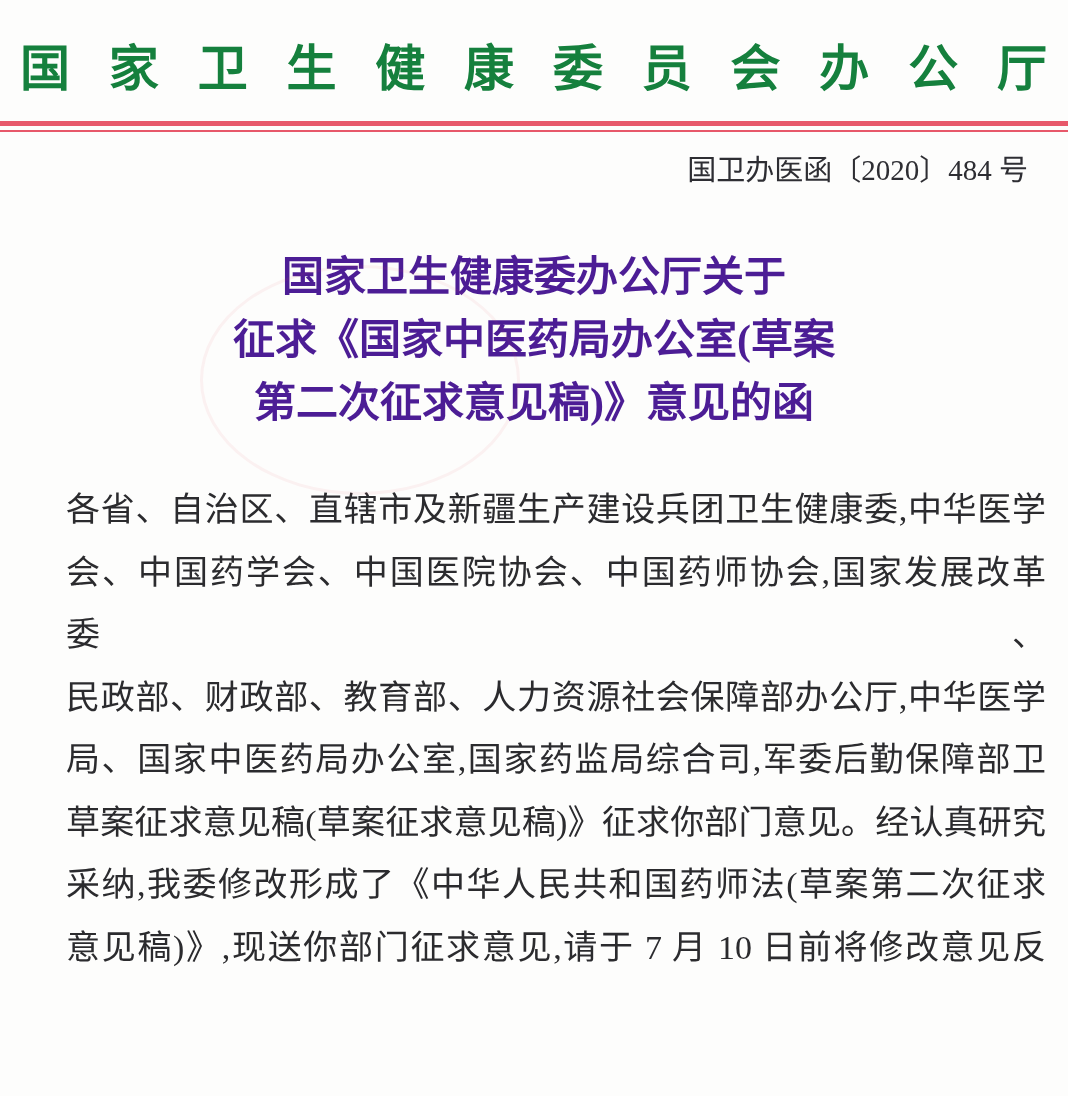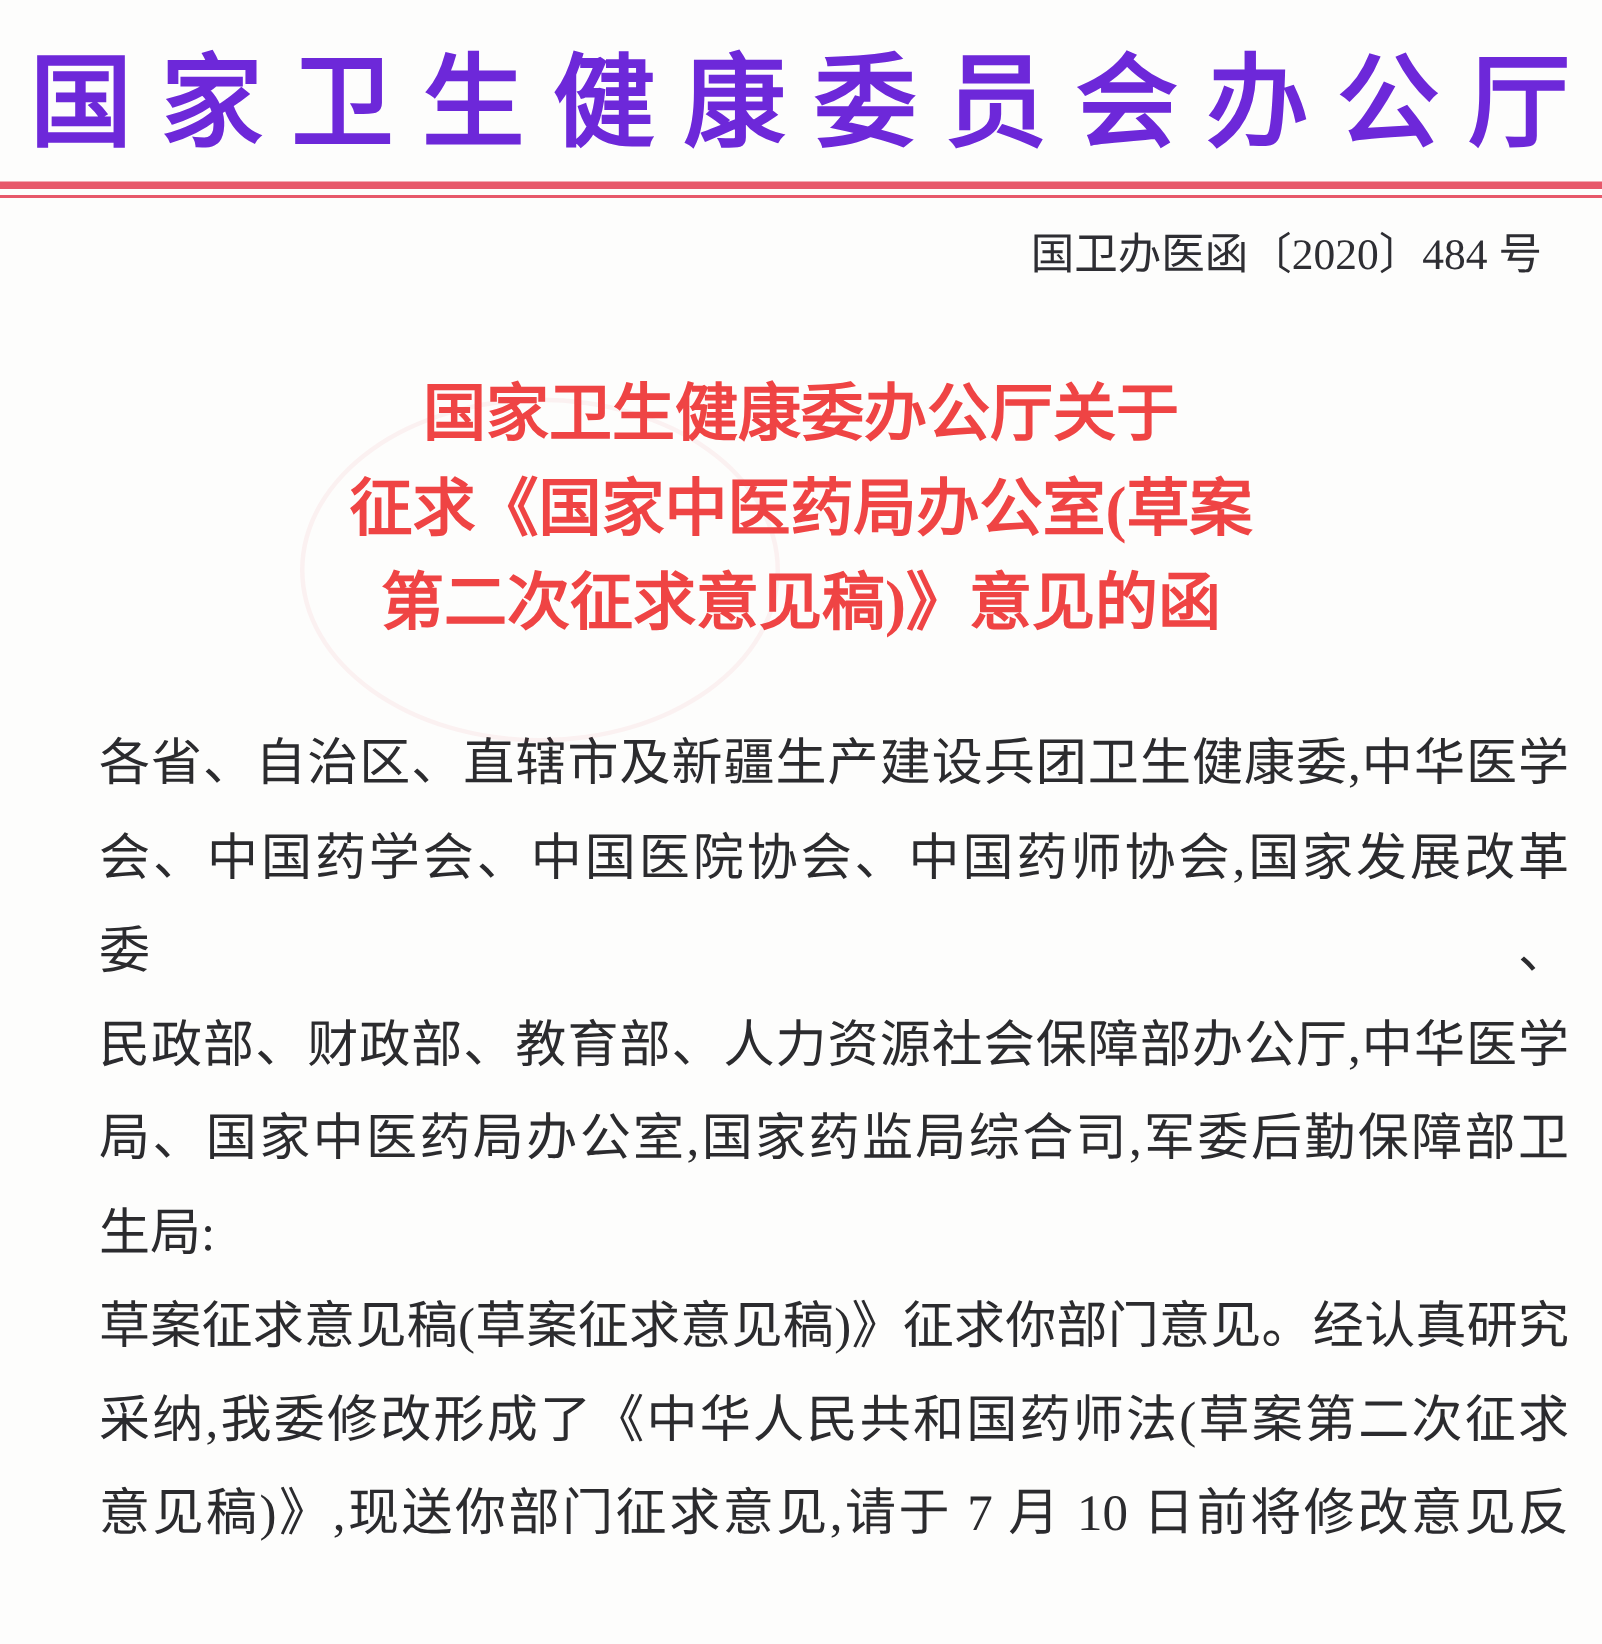--- a/index.html
+++ b/index.html
@@ -12,24 +12,24 @@
     height: 1096px;
     margin: 0 auto;
     background: #fdfdfc;
     overflow: hidden;
     color: #262626;
   }
 
   
   .letterhead {
     margin: 24px 20px 0 20px;
-    font-size: 68px;
+    font-size: 50px;
     line-height: 90px;
     font-weight: 700;
-    color: #6d28d9;
+    color: #15803d;
     text-align: justify;
     text-align-last: justify;
     text-justify: inter-character;
     font-family: "Liberation Serif", "DejaVu Serif", serif;
     white-space: nowrap;
     letter-spacing: 0.02em;
   }
 
   .rule-thick {
     margin-top: 7px;
@@ -50,21 +50,21 @@
     font-size: 29px;
     line-height: 40px;
     color: #2e2e33;
   }
 
   
   .doc-title {
     margin-top: 56px;
     text-align: center;
     font-weight: 700;
-    color: #ef4444;
+    color: #4c1d95;
     font-size: 42px;
     line-height: 63px;
   }
 
   
   .body-text {
     margin: 44px 22px 0 66px;
     font-size: 34px;
     color: #2b2b2e;
   }
@@ -116,20 +116,19 @@
     <div>国家卫生健康委办公厅关于</div>
     <div>征求《国家中医药局办公室(草案</div>
     <div>第二次征求意见稿)》意见的函</div>
   </div>
 
   <div class="body-text">
     <div class="bline j">各省、自治区、直辖市及新疆生产建设兵团卫生健康委,中华医学</div>
     <div class="bline j">会、中国药学会、中国医院协会、中国药师协会,国家发展改革委、</div>
     <div class="bline j">民政部、财政部、教育部、人力资源社会保障部办公厅,中华医学</div>
     <div class="bline j">局、国家中医药局办公室,国家药监局综合司,军委后勤保障部卫</div>
-    <div class="bline plain">生局:</div>
     <div class="bline j">草案征求意见稿(草案征求意见稿)》征求你部门意见。经认真研究</div>
     <div class="bline j">采纳,我委修改形成了《中华人民共和国药师法(草案第二次征求</div>
     <div class="bline j">意见稿)》,现送你部门征求意见,请于 7 月 10 日前将修改意见反</div>
 
   </div>
 
 </div>
 
 </body></html>

